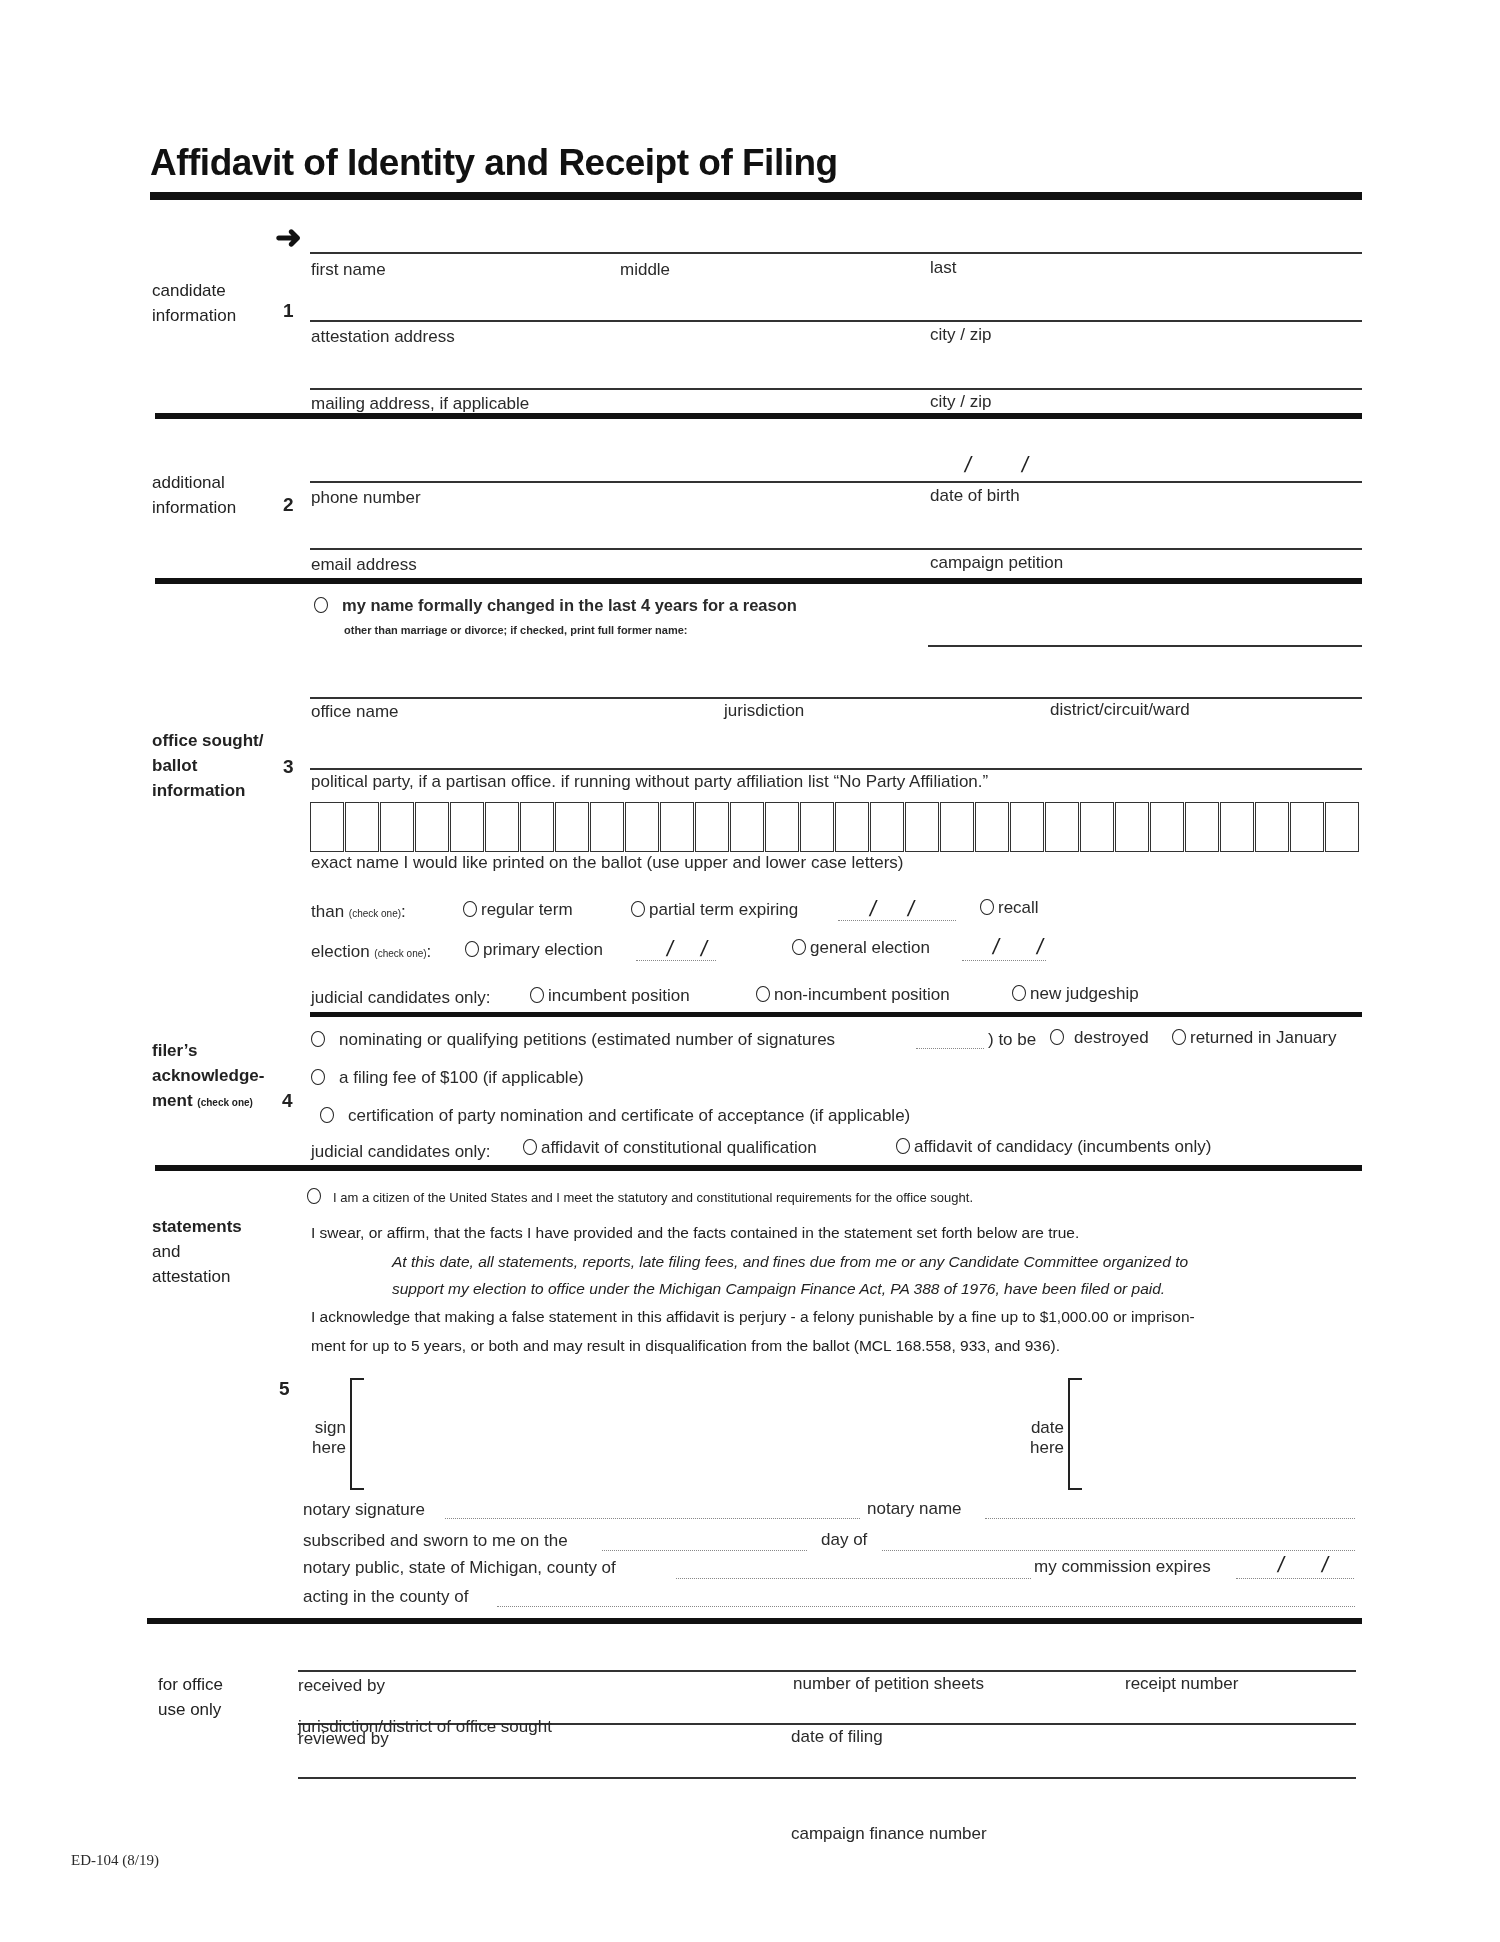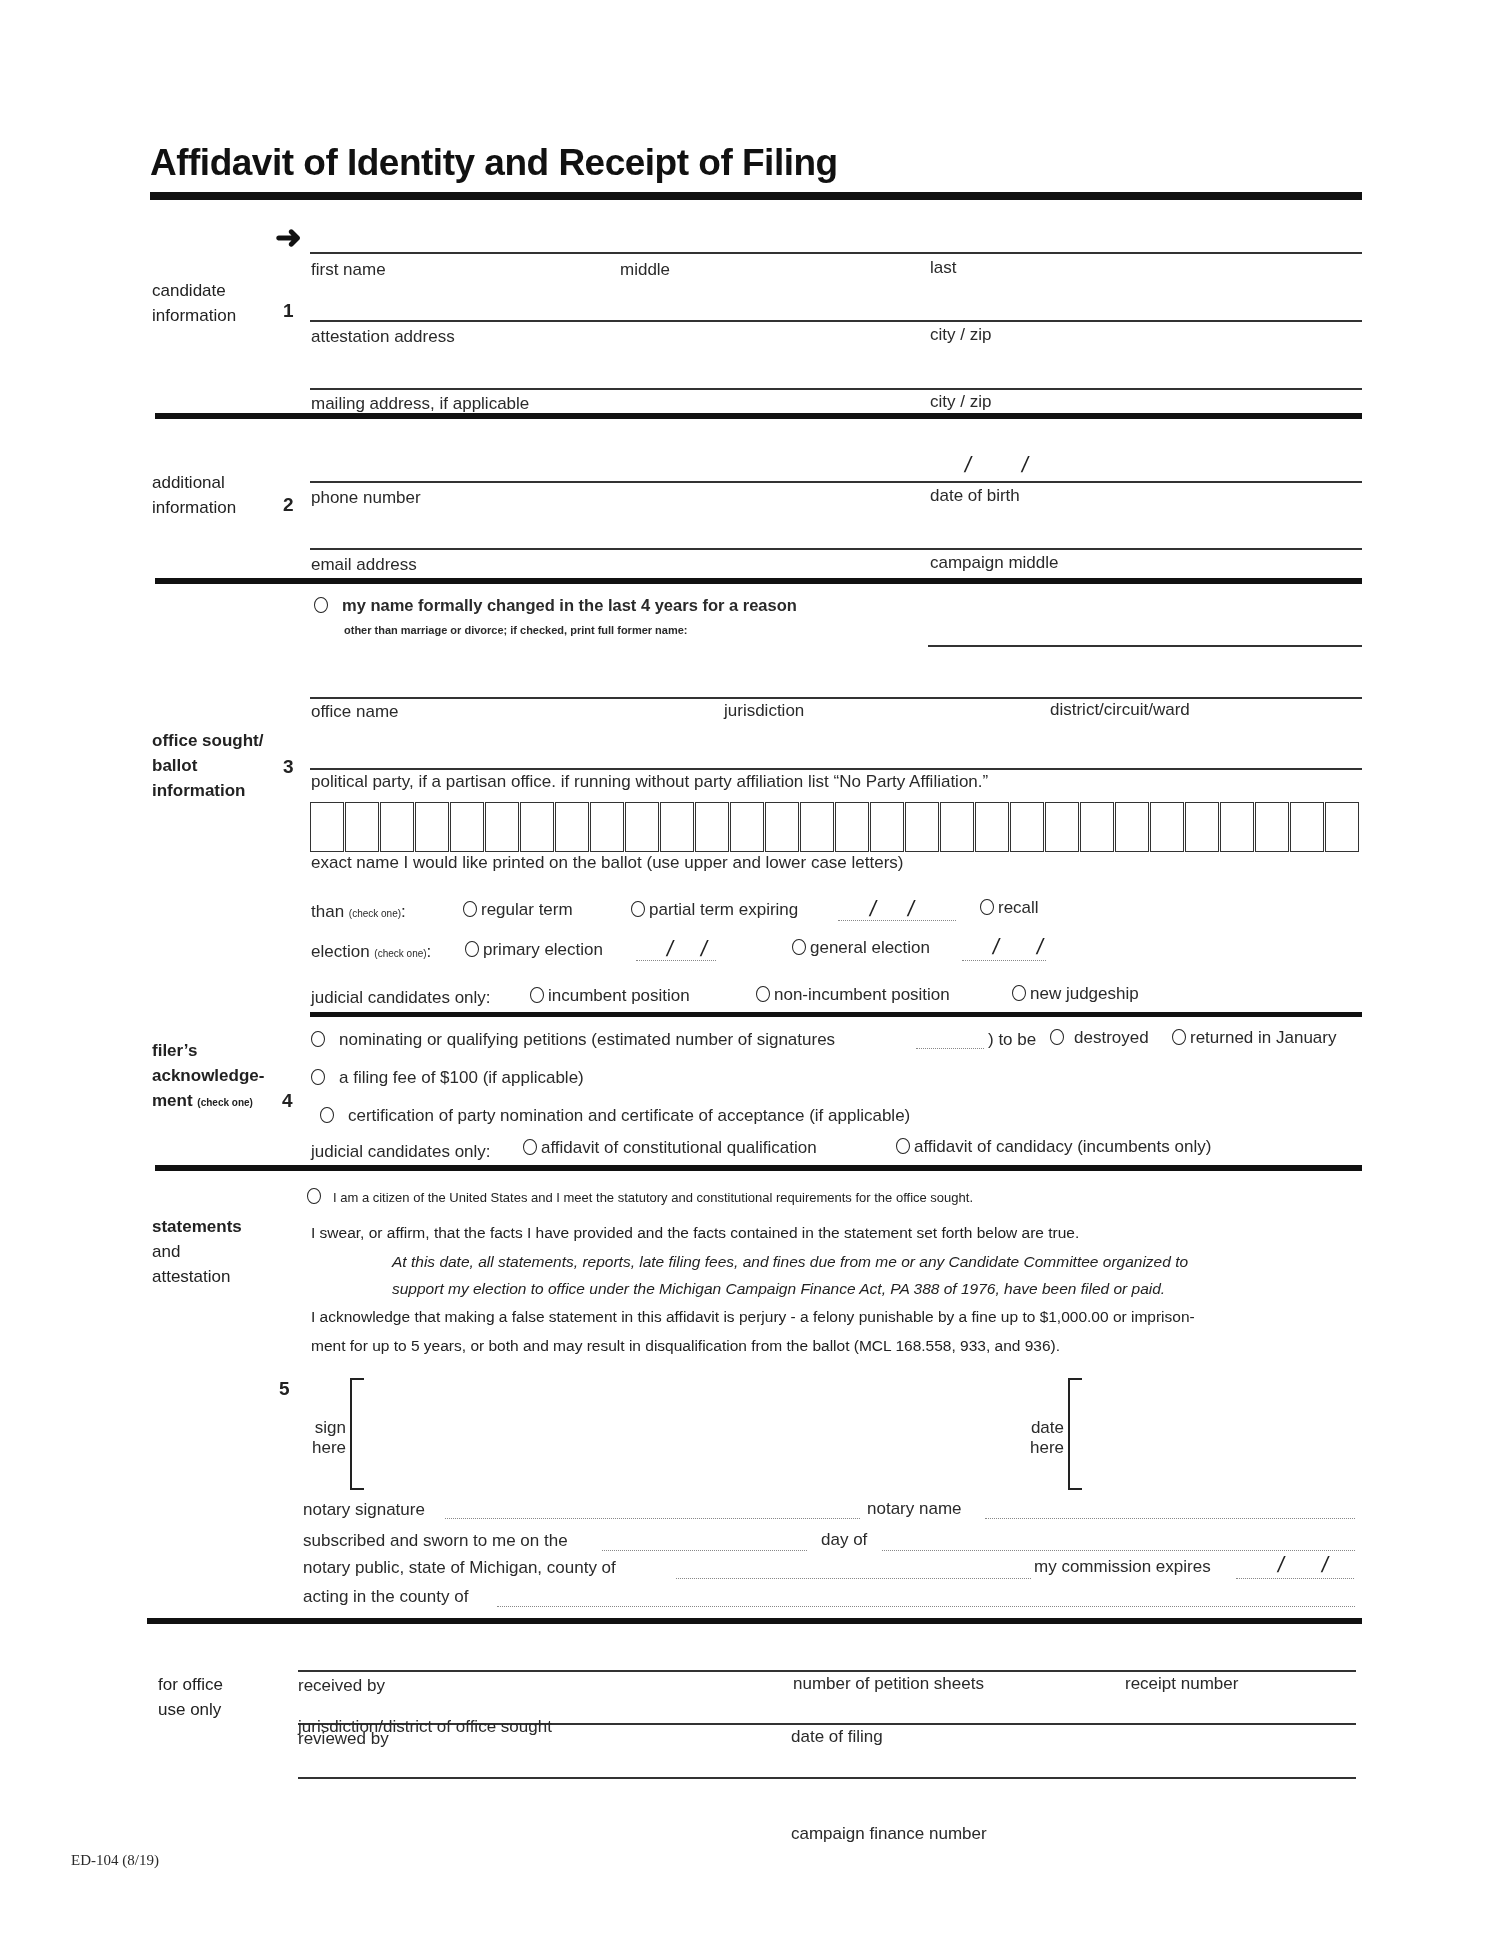--- a/index.html
+++ b/index.html
@@ -72,21 +72,21 @@
 <div class="sec-num" style="left:283px; top:494px;">2</div>
 
 <div class="thin-rule" style="left:310px; top:481px; width:1052px;"></div>
 <div class="slash" style="left:965px; top:452px;">/</div>
 <div class="slash" style="left:1022px; top:452px;">/</div>
 <div class="lbl" style="left:311px; top:488px;">phone number</div>
 <div class="lbl" style="left:930px; top:486px;">date of birth</div>
 
 <div class="thin-rule" style="left:310px; top:548px; width:1052px;"></div>
 <div class="lbl" style="left:311px; top:555px;">email address</div>
-<div class="lbl" style="left:930px; top:553px;">campaign middle</div>
+<div class="lbl" style="left:930px; top:553px;">campaign petition</div>
 <div class="thick-rule" style="left:155px; top:578px; width:1207px; height:6px;"></div>
 
 <div class="lbl" style="left:314px; top:596px; font-weight:bold; font-size:16.5px;">
   <span class="radio" style="margin-right:14px;"></span><span>my name formally changed in the last 4 years for a reason</span>
 </div>
 <div class="lbl" style="left:344px; top:624px; font-weight:bold; font-size:11px;">other than marriage or divorce; if checked, print full former name:</div>
 <div class="thin-rule" style="left:928px; top:645px; width:434px;"></div>
 
 <div class="sec-label bold" style="top:728px;">
   <div>office sought/</div>

